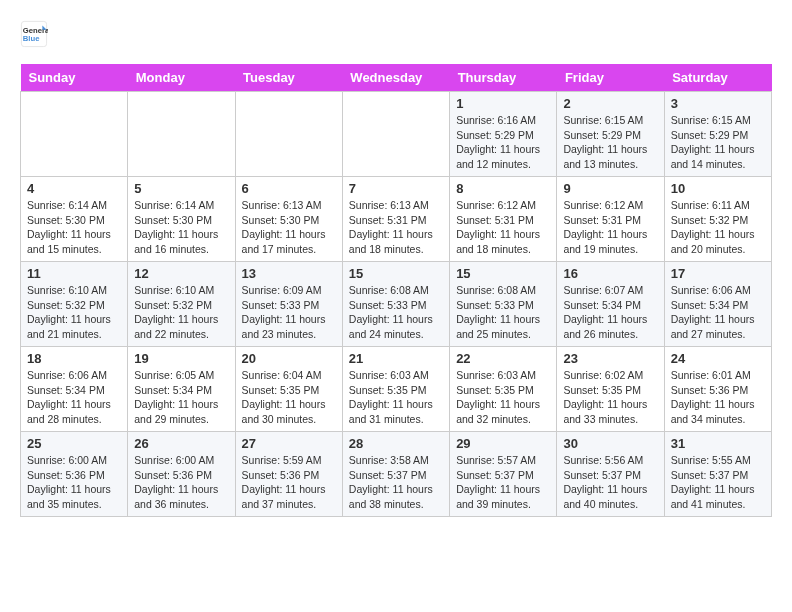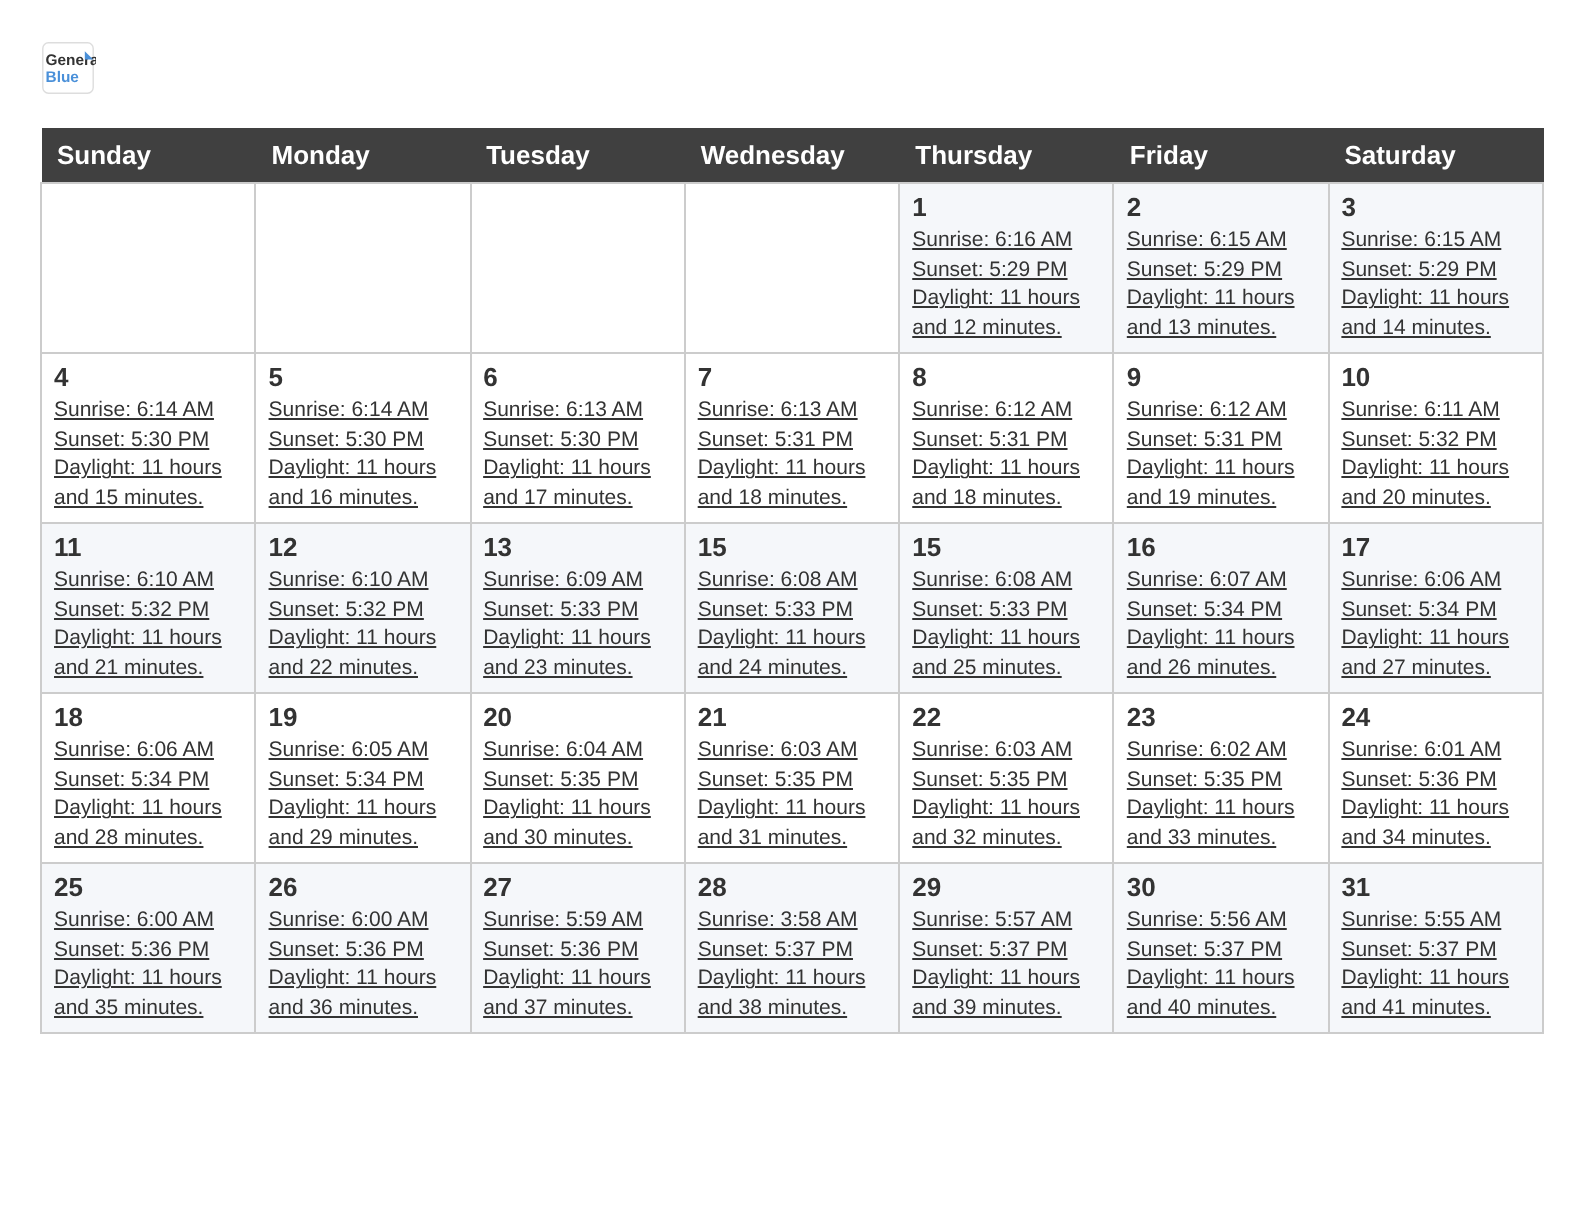--- a/index.html
+++ b/index.html
@@ -38,21 +38,21 @@
       font-size: 16px;
       color: #333;
       font-weight: normal;
     }
     table {
       width: 100%;
       border-collapse: collapse;
       font-size: 11px;
     }
     thead tr th {
-      background-color: #404040;
+      background-color: #d946ef;
       color: #fff;
       text-align: left;
       padding: 6px 8px;
       font-size: 13px;
       font-weight: bold;
     }
     tbody tr td {
       border: 1px solid #ccc;
       vertical-align: top;
       padding: 4px 6px;
@@ -67,21 +67,20 @@
       font-size: 13px;
       font-weight: bold;
       color: #333;
       display: block;
       margin-bottom: 2px;
     }
     .day-info {
       font-size: 10.5px;
       color: #333;
       line-height: 1.4;
-      text-decoration: underline;
     }
     .empty-cell {
       background: #fff !important;
     }
   </style>
 </head>
 <body>
 
 <div class="header">
   <div class="logo">

